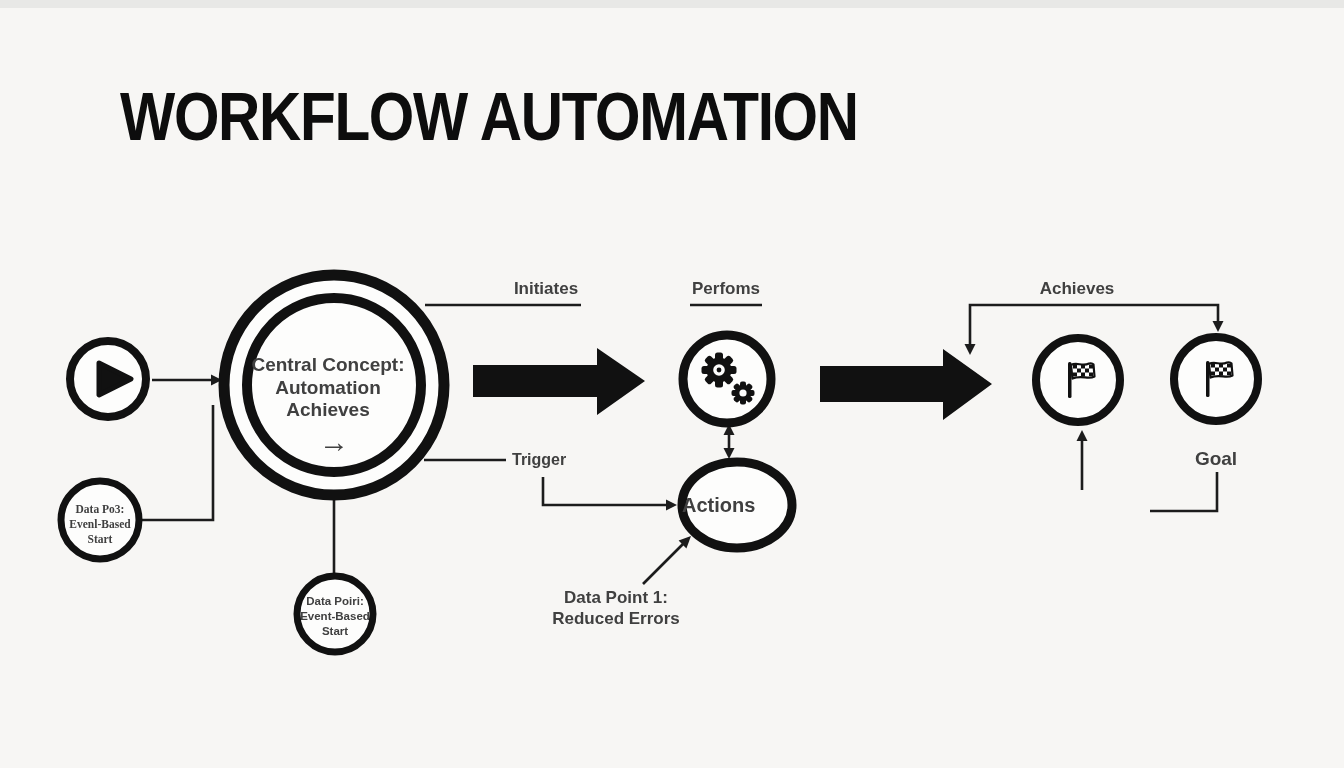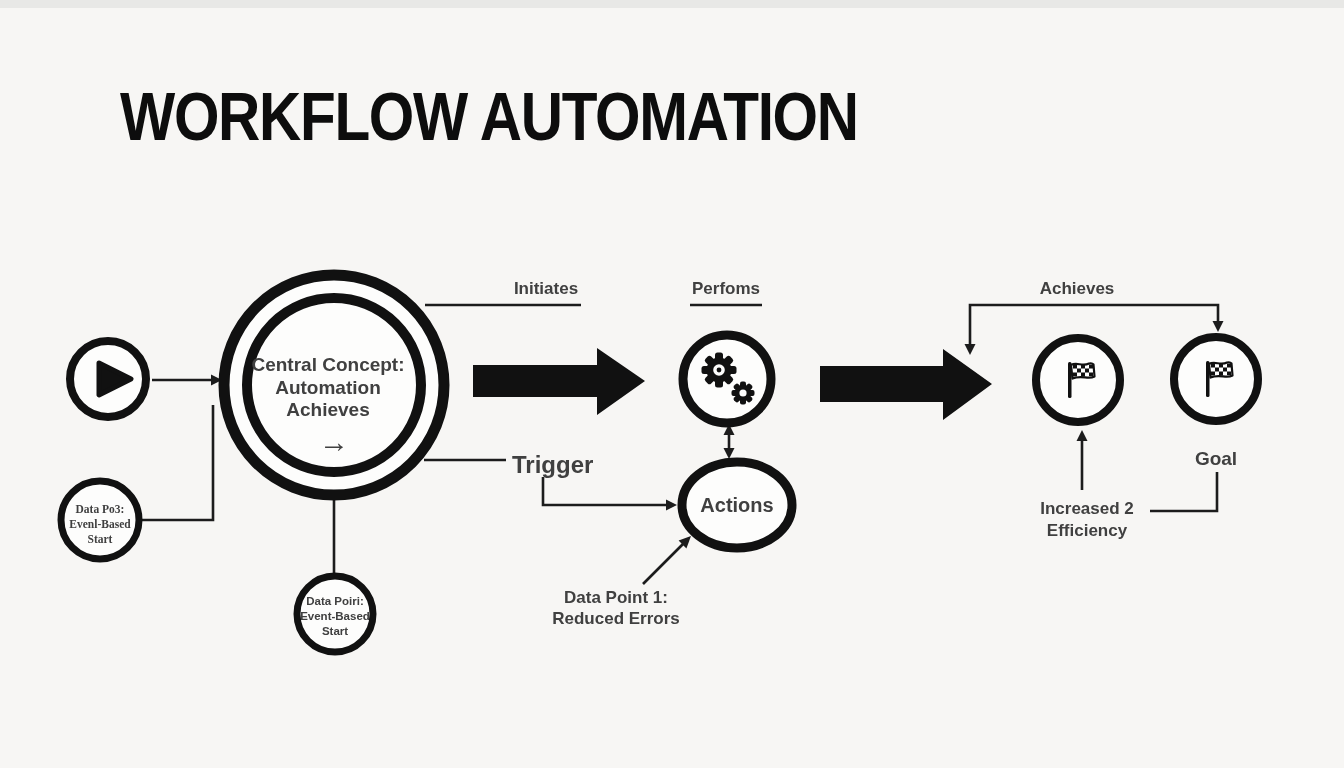--- a/index.html
+++ b/index.html
@@ -11,22 +11,22 @@
   svg.diagram{position:absolute;left:0;top:0;}
   .txt{position:absolute;font-weight:bold;color:#404040;}
   .title{
     left:120px;top:76px;font-size:68px;line-height:64px;letter-spacing:-1.5px;
     transform:scaleX(0.86);transform-origin:0 50%;color:#0d0d0d;white-space:nowrap;
   }
   .lbl17{font-size:17px;text-align:center;}
   .center-text{left:244px;top:346px;width:168px;font-size:19px;line-height:22.5px;text-align:center;}
   .center-arrow{left:244px;top:417px;width:180px;font-size:30px;line-height:34px;text-align:center;}
   .node-small{font-size:11.5px;line-height:15px;text-align:center;font-weight:bold;}
-  .trigger{left:512px;top:443px;font-size:24px;}
-  .actions{left:682px;top:486px;width:110px;font-size:20px;text-align:center;}
+  .trigger{left:512px;top:443px;font-size:16px;}
+  .actions{left:682px;top:486px;width:110px;font-size:20px;}
   .goal{left:1181px;top:440px;width:70px;font-size:19px;text-align:center;}
   .dp1{left:536px;top:579px;width:160px;font-size:17px;line-height:21px;text-align:center;}
   .inc{left:1032px;top:490px;width:110px;font-size:17px;line-height:22px;text-align:center;}
 </style>
 </head>
 <body>
 
 <div class="stage">
 
   <svg class="diagram" width="1344" height="768" viewBox="0 0 1344 768">
@@ -165,20 +165,16 @@
     <div>Start</div>
   </div>
 
   <div class="txt actions">Actions</div>
 
   <div class="txt dp1">
     <div>Data Point 1:</div>
     <div>Reduced Errors</div>
   </div>
 
-  <div class="txt inc">
-    <div>Increased 2</div>
-    <div>Efficiency</div>
-  </div>
 
   <div class="txt goal">Goal</div>
 
 </div>
 
 </body></html>

